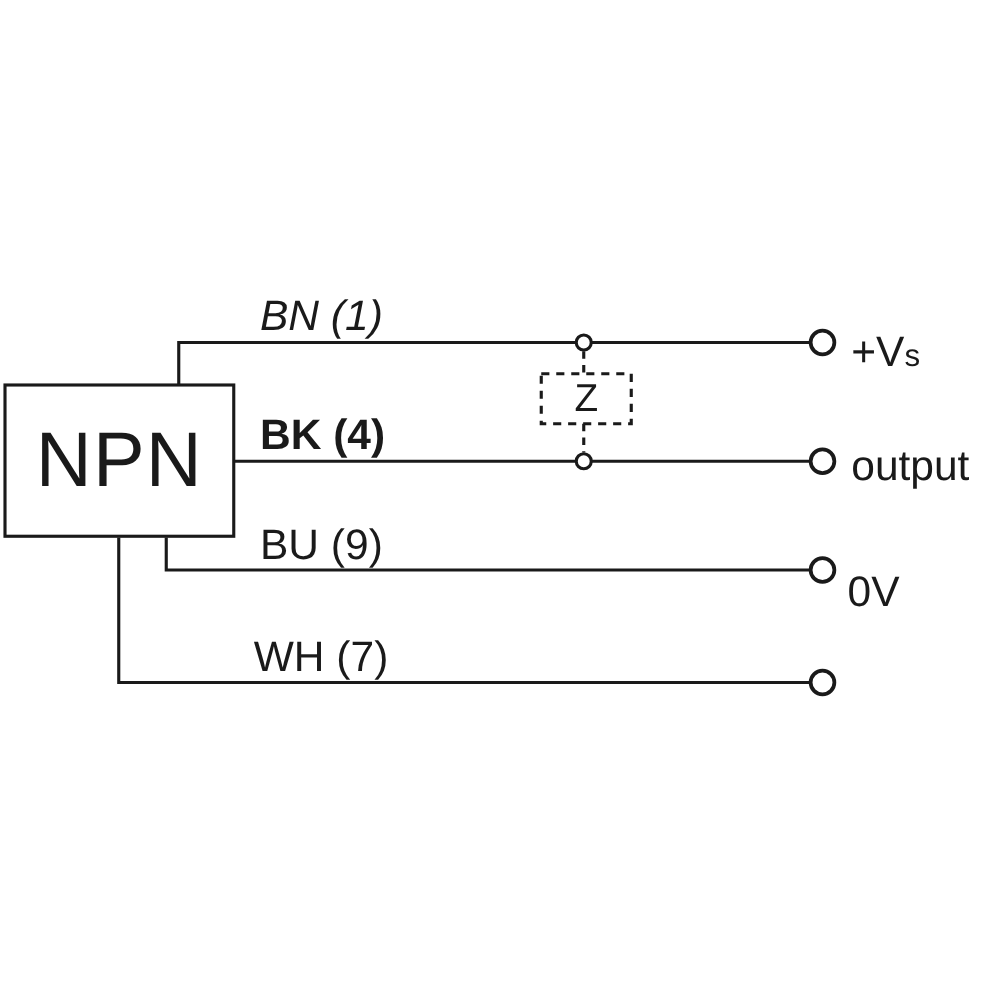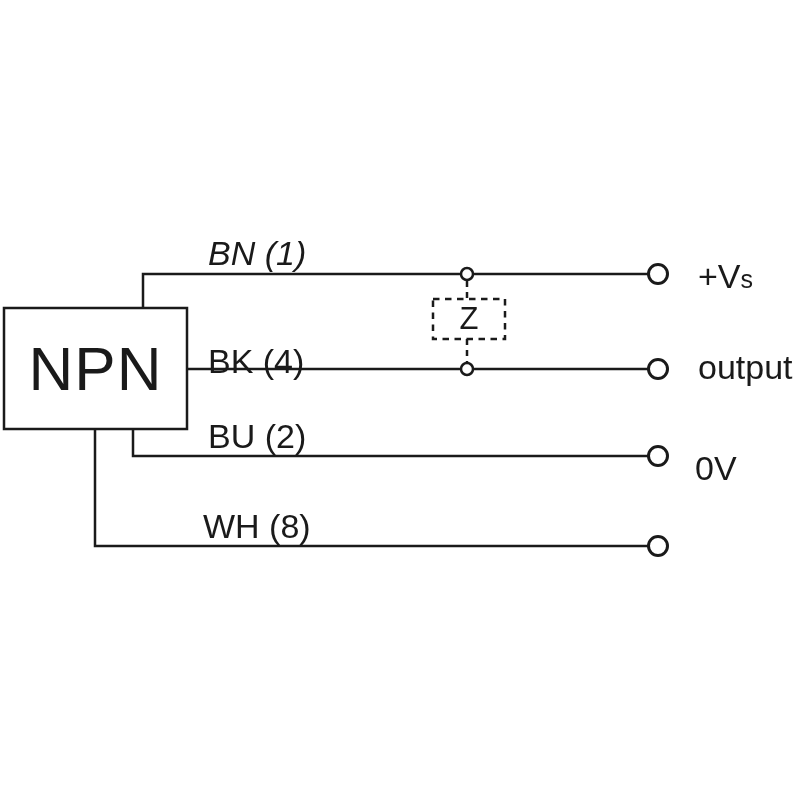--- a/index.html
+++ b/index.html
@@ -24,24 +24,23 @@
   .wire-label {
     position: absolute;
     font-size: 34px;
     line-height: 34px;
     white-space: nowrap;
     color: #1a1a1a;
   }
   .terminal-label {
     position: absolute;
     font-size: 34px;
-    line-height: 36px;
+    line-height: 48px;
     white-space: nowrap;
     color: #1a1a1a;
-    margin-left: 17px;
   }
   .sub-s {
     font-size: 25px;
   }
   .device-box-label {
     position: absolute;
     left: 4px;
     top: 308px;
     width: 183px;
     height: 121px;
@@ -97,21 +96,21 @@
         <circle cx="658" cy="546" r="9.5" fill="#ffffff"></circle>
       </g>
     </g>
   </svg>
 
   <div class="device-box-label">NPN</div>
 
   <div class="impedance-label">Z</div>
 
   <div class="wire-label" style="left:208px; top:236px;font-style:italic;">BN (1)</div>
-  <div class="wire-label" style="left:208px; top:344px;">BK (4)</div>
-  <div class="wire-label" style="left:208px; top:419px;">BU (2)</div>
-  <div class="wire-label" style="left:203px; top:509px;">WH (8)</div>
+  <div class="wire-label" style="left:208px; top:331px;font-weight:bold;">BK (4)</div>
+  <div class="wire-label" style="left:208px; top:419px;">BU (9)</div>
+  <div class="wire-label" style="left:203px; top:509px;">WH (7)</div>
 
   <div class="terminal-label" style="left:681px; top:258px;"><span>+V</span><span class="sub-s">s</span></div>
   <div class="terminal-label" style="left:681px; top:349px;text-align:right;">output</div>
   <div class="terminal-label" style="left:678px; top:450px;">0V</div>
 
 </div>
 
 </body></html>

